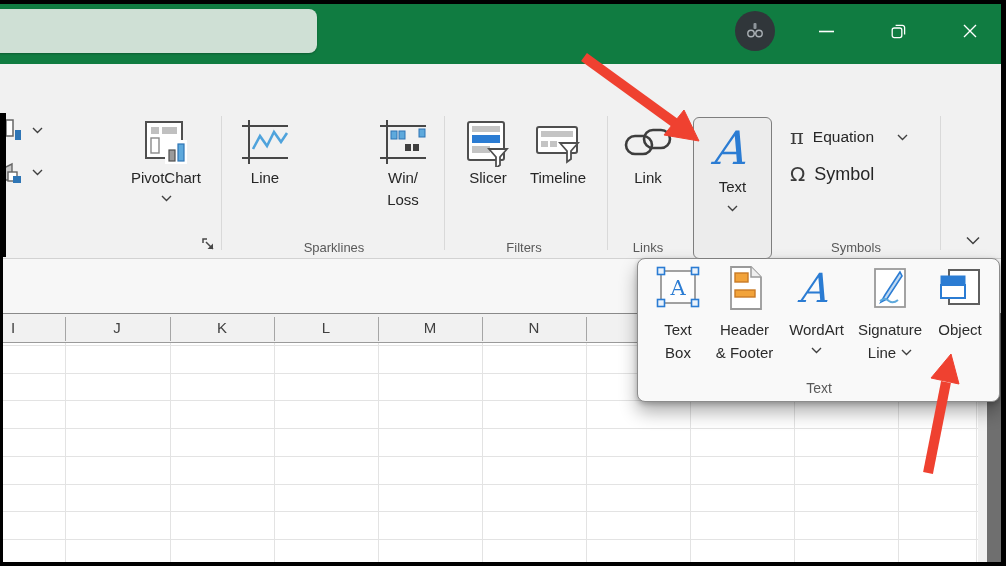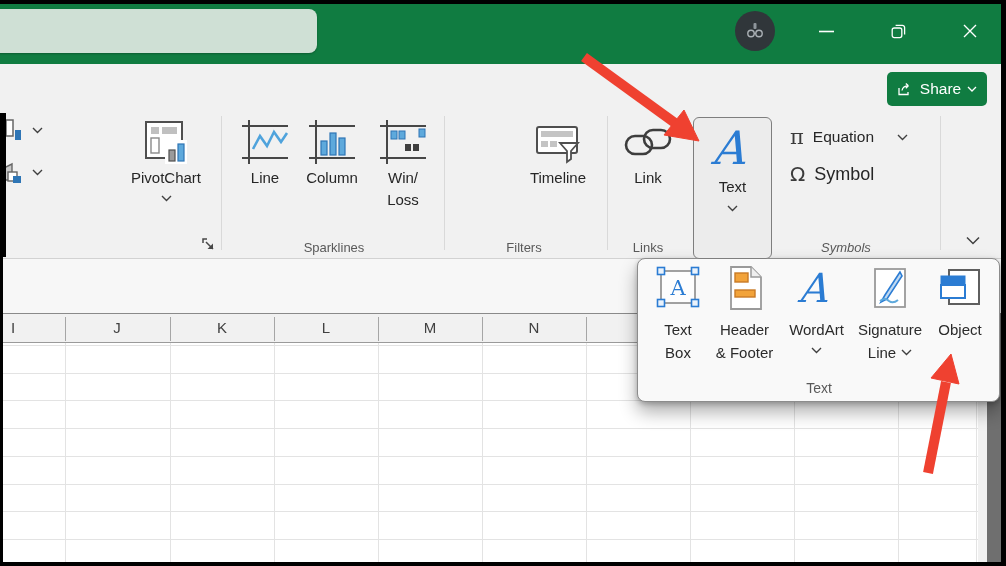--- a/index.html
+++ b/index.html
@@ -44,30 +44,20 @@
     </svg>
   </div>
   <div class="abs" style="left:952px;top:14px;width:36px;height:34px;display:flex;align-items:center;justify-content:center;">
     <svg width="14" height="14" viewBox="0 0 14 14">
         <path d="M1 1 L13 13 M13 1 L1 13" stroke="#fff" stroke-width="1.4"></path>
       </svg>
   </div>
 
   <div class="abs" style="left:0;top:64px;width:1006px;height:194px;background:#f1f1f1;border-bottom:1.5px solid #d2d2d2;"></div>
 
-  <div class="abs" style="left:887px;top:72px;width:100px;height:34px;background:#107C41;border-radius:5px;display:flex;align-items:center;justify-content:center;gap:6px;">
-    <svg width="17" height="15" viewBox="0 0 17 15">
-      <path d="M2 6 v6.5 h9 V10" fill="none" stroke="#fff" stroke-width="1.3"></path>
-      <path d="M5 8.5 C5.5 5.5 8 3.8 11.4 3.8 M11.4 3.8 l-2.6-2.4 M11.4 3.8 l-2.6 2.4" fill="none" stroke="#fff" stroke-width="1.3"></path>
-    </svg>
-    <span style="color:#fff;font-size:15.5px;">Share</span>
-    <svg width="10" height="6" viewBox="0 0 10 6">
-        <path d="M1 1 L5 5 L9 1" fill="none" stroke="#fff" stroke-width="1.3"></path>
-      </svg>
-  </div>
 
   <div class="abs" style="left:0;top:118px;width:46px;height:30px;">
     <svg width="28" height="30" viewBox="0 0 28 30">
       <rect x="-6" y="2" width="10" height="20" fill="#fff" stroke="#666" stroke-width="1.5"></rect>
       <rect x="6" y="2" width="7" height="16" fill="#fff" stroke="#666" stroke-width="1.5"></rect>
       <rect x="15" y="12" width="6" height="10" fill="#2E75B5"></rect>
     </svg>
     <svg class="abs" style="left:32px;top:9px;" width="11" height="7" viewBox="0 0 11 7">
         <path d="M1 1 L5.5 5.5 L10 1" fill="none" stroke="#404040" stroke-width="1.4"></path>
       </svg>
@@ -111,47 +101,47 @@
   <div class="vdiv abs" style="left:221px;top:116px;height:134px;"></div>
 
   <div class="abs flexcol bigbtn" style="left:238px;top:119px;width:54px;">
     <svg width="50" height="48" viewBox="0 0 50 48">
       <path d="M2 7 H48 M2 39 H48" stroke="#474747" stroke-width="2"></path>
       <path d="M9 1 V45" stroke="#474747" stroke-width="2"></path>
       <path d="M13 30 L20 17 L27 27 L34 13 L41 23 L47 14" fill="none" stroke="#4FA3DC" stroke-width="2.6"></path>
     </svg>
     <span class="rlabel">Line</span>
   </div>
-  <div class="abs flexcol bigbtn" style="left:298px;top:119px;width:68px;">
-    <svg width="50" height="48" viewBox="0 0 50 48">
-      <path d="M2 7 H48 M2 39 H48" stroke="#474747" stroke-width="2"></path>
-      <path d="M9 1 V45" stroke="#474747" stroke-width="2"></path>
-      <rect x="14" y="22" width="6" height="14" fill="#5EA9DC" stroke="#2E75B5" stroke-width="1.2"></rect>
-      <rect x="23" y="14" width="6" height="22" fill="#5EA9DC" stroke="#2E75B5" stroke-width="1.2"></rect>
-      <rect x="32" y="19" width="6" height="17" fill="#5EA9DC" stroke="#2E75B5" stroke-width="1.2"></rect>
-    </svg>
-    <span class="rlabel">Column</span>
-  </div>
   <div class="abs flexcol bigbtn" style="left:374px;top:119px;width:58px;">
     <svg width="50" height="48" viewBox="0 0 50 48">
       <path d="M2 7 H48 M2 39 H48" stroke="#474747" stroke-width="2"></path>
       <path d="M9 1 V45" stroke="#474747" stroke-width="2"></path>
       <rect x="13" y="12" width="6" height="8" fill="#5EA9DC" stroke="#2E75B5" stroke-width="1"></rect>
       <rect x="21" y="12" width="6" height="8" fill="#5EA9DC" stroke="#2E75B5" stroke-width="1"></rect>
       <rect x="27" y="25" width="6" height="7" fill="#3f3f3f"></rect>
       <rect x="35" y="25" width="6" height="7" fill="#3f3f3f"></rect>
       <rect x="41" y="10" width="6" height="8" fill="#5EA9DC" stroke="#2E75B5" stroke-width="1"></rect>
     </svg>
     <span class="rlabel">Win/</span>
     <span class="rlabel">Loss</span>
   </div>
   <div class="abs glabel" style="left:299px;top:240px;width:70px;text-align:center;">Sparklines</div>
 
   <div class="vdiv abs" style="left:444px;top:116px;height:134px;"></div>
 
+  <div class="abs flexcol bigbtn" style="left:461px;top:119px;width:54px;">
+    <svg width="46" height="48" viewBox="0 0 46 48">
+      <rect x="3" y="3" width="36" height="38" rx="2" fill="#fff" stroke="#4f4f4f" stroke-width="2"></rect>
+      <rect x="7" y="7" width="28" height="6" fill="#c4c4c4"></rect>
+      <rect x="7" y="16" width="28" height="8" fill="#2B7CD3"></rect>
+      <rect x="7" y="27" width="18" height="7" fill="#c4c4c4"></rect>
+      <path d="M24 30 h18 l-7 8 v8 l-4 3 v-11 z" fill="#fff" stroke="#4f4f4f" stroke-width="1.8"></path>
+    </svg>
+    <span class="rlabel">Slicer</span>
+  </div>
   <div class="abs flexcol bigbtn" style="left:521px;top:119px;width:74px;">
     <svg width="48" height="48" viewBox="0 0 48 48">
       <rect x="3" y="8" width="40" height="26" rx="2" fill="#fff" stroke="#4f4f4f" stroke-width="2"></rect>
       <rect x="7" y="12" width="32" height="6" fill="#c4c4c4"></rect>
       <rect x="7" y="22" width="7" height="6" fill="#c4c4c4"></rect>
       <rect x="16" y="22" width="7" height="6" fill="#c4c4c4"></rect>
       <path d="M26 24 h18 l-7 8 v8 l-4 3 v-11 z" fill="#fff" stroke="#4f4f4f" stroke-width="1.8"></path>
     </svg>
     <span class="rlabel">Timeline</span>
   </div>
@@ -180,21 +170,21 @@
     <span style="font-family:'DejaVu Serif',serif;font-size:21px;color:#3b3b3b;line-height:24px;">π</span>
     <span class="rlabel" style="font-size:15.5px;text-align:center;">Equation</span>
     <svg style="margin-left:14px" width="11" height="7" viewBox="0 0 11 7">
         <path d="M1 1 L5.5 5.5 L10 1" fill="none" stroke="#404040" stroke-width="1.4"></path>
       </svg>
   </div>
   <div class="abs" style="left:790px;top:161px;width:120px;height:26px;display:flex;align-items:center;gap:9px;">
     <span style="font-family:'DejaVu Sans',sans-serif;font-size:20px;color:#3b3b3b;line-height:24px;">Ω</span>
     <span class="rlabel" style="font-size:18px;">Symbol</span>
   </div>
-  <div class="abs glabel" style="left:821px;top:240px;width:70px;font-style:italic;">Symbols</div>
+  <div class="abs glabel" style="left:821px;top:240px;width:70px;text-align:center;">Symbols</div>
 
   <div class="vdiv abs" style="left:940px;top:116px;height:134px;"></div>
 
   <div class="abs" style="left:960px;top:230px;width:26px;height:20px;display:flex;align-items:center;justify-content:center;">
     <svg width="14" height="9" viewBox="0 0 14 9">
         <path d="M1 1.5 L7 7.5 L13 1.5" fill="none" stroke="#404040" stroke-width="1.5"></path>
       </svg>
   </div>
 
   <div class="abs" style="left:0;top:259px;width:1006px;height:54px;background:#f7f7f7;"></div>

